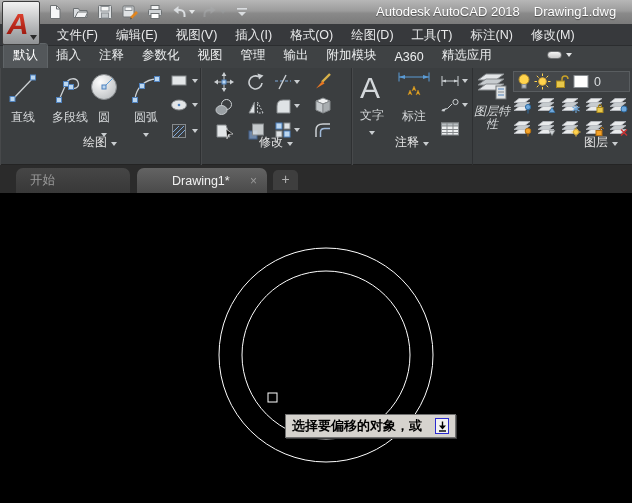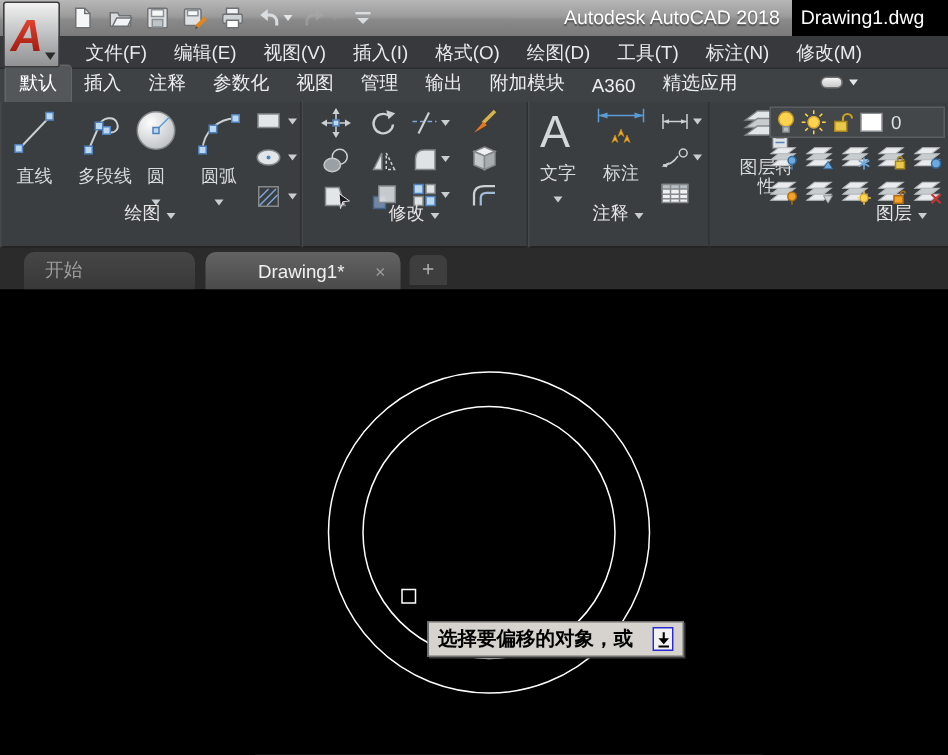--- a/index.html
+++ b/index.html
@@ -1,21 +1,21 @@
 <!DOCTYPE html>
 <html><head>
 <meta charset="utf-8">
 <style>
   * { margin:0; padding:0; box-sizing:border-box; }
   html,body { background:#222; }
   body { font-family:"Liberation Sans","DejaVu Sans",sans-serif; }
   #app { position:relative; width:632px; height:503px; overflow:hidden; background:#000; }
 
   
-  .titlebar { position:absolute; left:0; top:0; width:528px; height:24px;
+  .titlebar { position:absolute; left:0; top:0; width:632px; height:24px;
     background:linear-gradient(180deg,#b7b7b7 0%,#9c9c9c 45%,#8a8a8a 55%,#7a7a7a 100%); }
   .logo-btn { position:absolute; left:2px; top:1px; width:38px; height:44px; z-index:6;
     background:linear-gradient(180deg,#f2f2f2,#c9cacb 40%,#a6a8aa 75%,#909294);
     border:1px solid #3c3c3c; border-radius:2px; }
   .logo-btn svg { display:block; margin:1px auto 0; }
   .qat { position:absolute; left:46px; top:2px; height:20px; display:flex; align-items:center; gap:7px; }
   .qat-btn { width:18px; height:18px; display:flex; align-items:center; justify-content:center; }
   .qat-group { display:flex; align-items:center; gap:2px; }
   .caret { display:inline-block; width:0; height:0; border-left:3px solid transparent;
     border-right:3px solid transparent; border-top:4px solid #e3e5e6; }
@@ -346,21 +346,21 @@
     </div>
 
     <div class="panel sep" style="left:352px;width:121px;">
       <div class="bigbtn" style="left:2px;width:36px;">
         <svg width="30" height="32">
           <text x="3" y="27" font-size="30" fill="#d4d8db">A</text>
         </svg>
         <span class="lbl">文字</span>
         <span class="caret"></span>
       </div>
-      <div class="bigbtn" style="left:40px;width:44px;">
+      <div class="bigbtn" style="left:40px;width:44px;font-family:Liberation Serif, serif;">
         <svg width="36" height="32">
           <line x1="3" y1="6" x2="33" y2="6" stroke="#5b9bd5"></line>
           <line x1="3" y1="1.5" x2="3" y2="10.5" stroke="#5b9bd5"></line>
           <line x1="33" y1="1.5" x2="33" y2="10.5" stroke="#5b9bd5"></line>
           <polygon points="3,6 9,4 9,8" fill="#5b9bd5"></polygon>
           <polygon points="33,6 27,4 27,8" fill="#5b9bd5"></polygon>
           <polygon points="12,24 14,19 16,24 14,22.5" fill="#f0b429" stroke="#c8881a" stroke-width="0.5"></polygon>
           <polygon points="16,20 18,15 20,20 18,18.5" fill="#f0b429" stroke="#c8881a" stroke-width="0.5"></polygon>
           <polygon points="20,24 22,19 24,24 22,22.5" fill="#f0b429" stroke="#c8881a" stroke-width="0.5"></polygon>
         </svg>
@@ -393,21 +393,21 @@
           <line x1="7" y1="2" x2="7" y2="14" stroke="#85898c"></line>
           <line x1="13" y1="2" x2="13" y2="14" stroke="#85898c"></line>
         </svg>
       </div>
       <div class="panel-footer">
         <span>注释</span><span class="caret"></span>
       </div>
     </div>
 
     <div class="panel" style="left:473px;width:159px;">
-      <div class="bigbtn" style="left:19px;width:38px;">
+      <div class="bigbtn" style="left:0;width:38px;font-style:italic;">
         <svg width="32" height="30">
           <polygon points="2,9 10,3 28,3 20,9" fill="#e3e6e8" stroke="#85898c"></polygon>
           <polygon points="2,14 10,8 28,8 20,14" fill="#c7cccf" stroke="#85898c"></polygon>
           <polygon points="2,19 10,13 28,13 20,19" fill="#e3e6e8" stroke="#85898c"></polygon>
           <rect x="20" y="15" width="10" height="13" fill="#dfe3e5" stroke="#6e7274"></rect>
           <line x1="22" y1="18" x2="28" y2="18" stroke="#4f81bd"></line>
           <line x1="22" y1="21" x2="28" y2="21" stroke="#85898c"></line>
           <line x1="22" y1="24" x2="28" y2="24" stroke="#4f81bd"></line>
         </svg>
         <span class="lbl" style="white-space:normal;line-height:13px;">图层特性</span>

